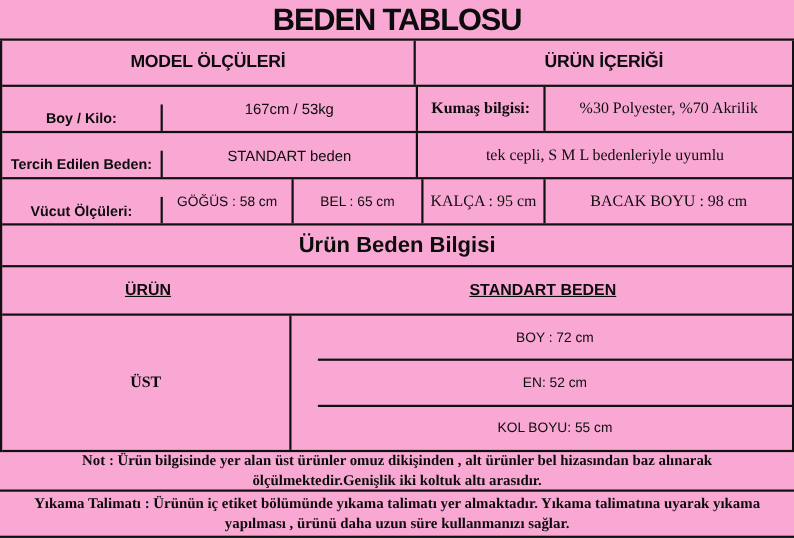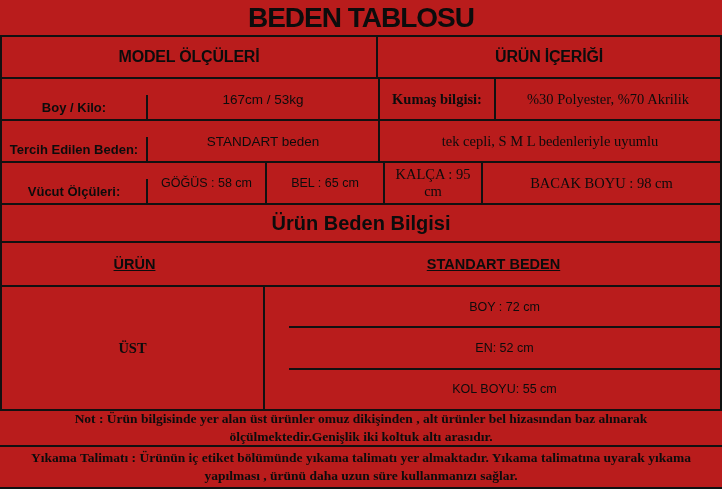--- a/index.html
+++ b/index.html
@@ -4,21 +4,21 @@
 <style>
   html,body{margin:0;padding:0;}
   body{
     background:#ffffff;
     font-family:"Liberation Sans", sans-serif;
     -webkit-font-smoothing:antialiased;
   }
   .sheet{
     position:relative;
     width:722px;height:489px;
-    background:#b91c1c;
+    background:#f9a8d4;
     color:#0c0c0c;
     overflow:hidden;
     box-sizing:border-box;
   }
   .sheet *{box-sizing:border-box;}
 
   .cell{display:flex;align-items:center;justify-content:center;text-align:center;}
 
   
   .title-row{
@@ -77,21 +77,21 @@
     border-bottom:2px solid #111;
     font-family:"Liberation Serif", serif;
     font-weight:700;font-size:13.5px;line-height:1.3;
     padding:0 18px;
   }
   .note1{height:36px;}
   .note2{height:42px;}
 
   
   .w146{width:146px;} .w232{width:232px;} .w116{width:116px;}
-  .w119{width:119px;} .w118{width:118px;} .w111{width:98px;}
+  .w119{width:119px;} .w118{width:118px;} .w111{width:111px;}
   .w265{width:265px;} .w376{width:376px;}
   .fill{flex:1;}
 </style>
 </head>
 <body>
 
 <div class="sheet">
 
   <div class="title-row">
     <span class="t">BEDEN TABLOSU</span>

